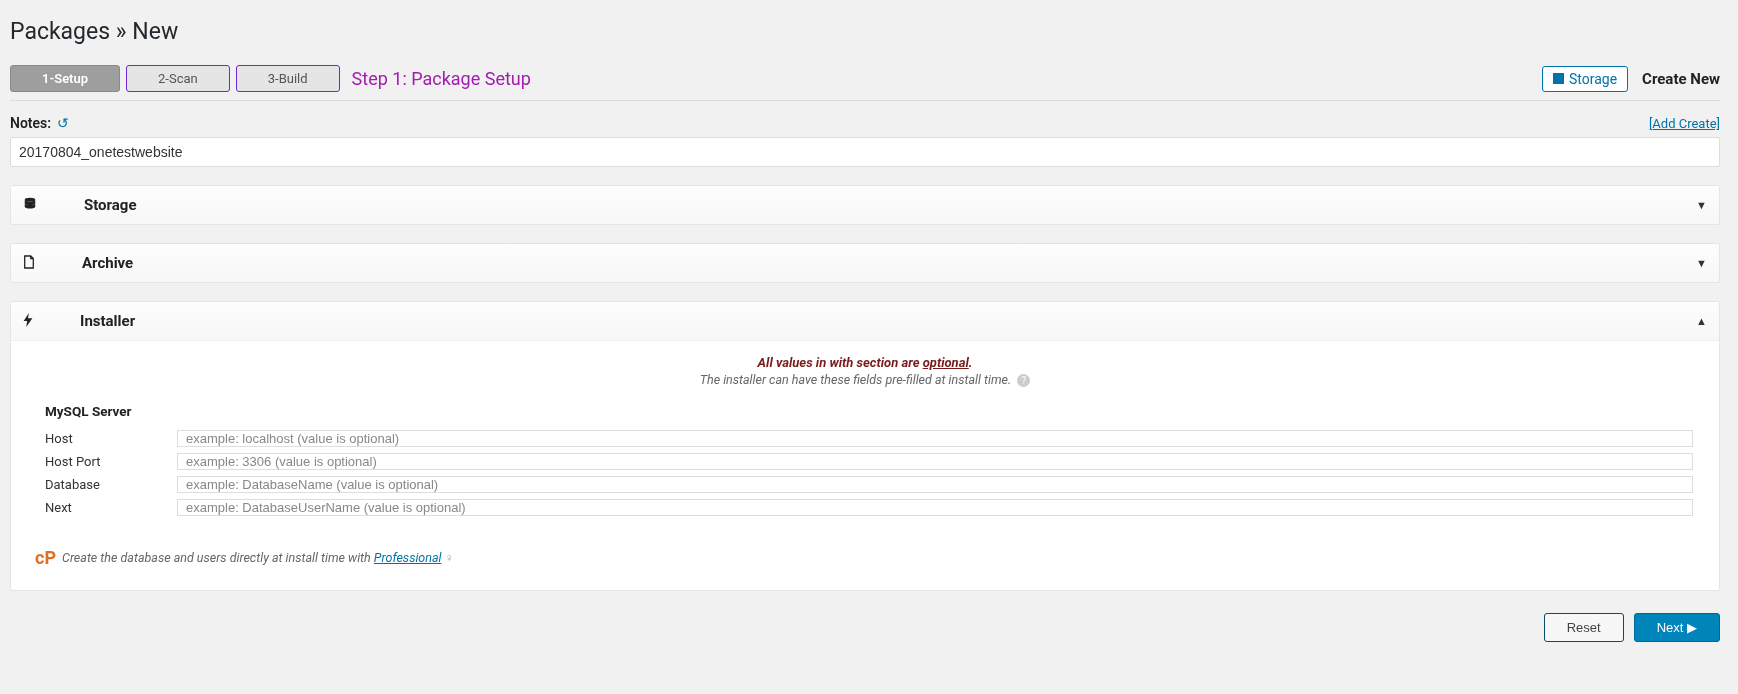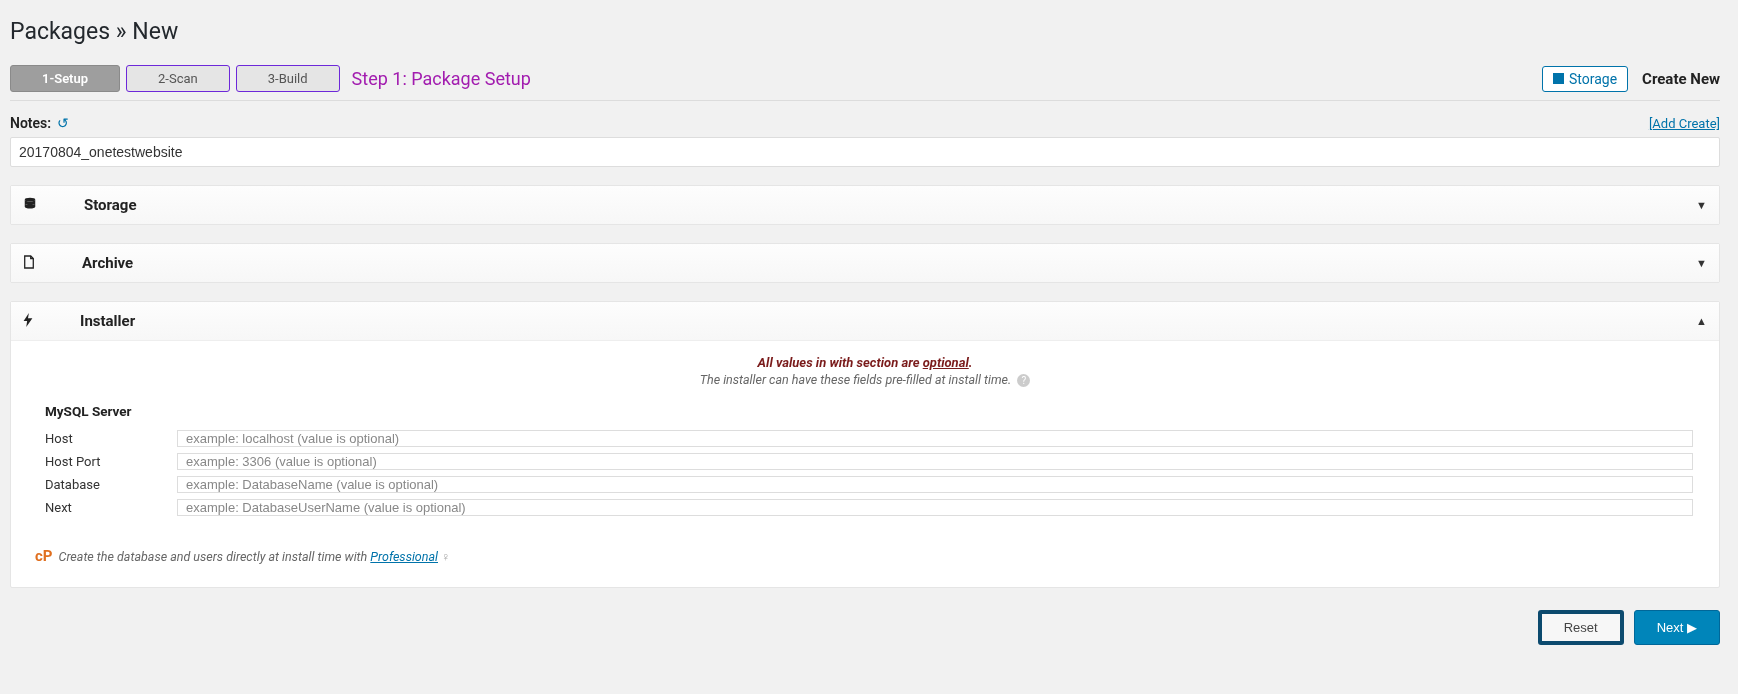--- a/index.html
+++ b/index.html
@@ -168,35 +168,35 @@
     color:#666;
     display:flex;
     align-items:center;
     gap:6px;
     padding-left:4px;
   }
   .cp-icon {
     font-weight:700;
     font-style:normal;
     color:#e06f1f;
-    font-size:15px;
+    font-size:18px;
     text-align:center;
   }
   .pro-link { color:#0073aa; text-decoration: underline; cursor:pointer; font-style:italic;margin-top:41px;}
   .light-bulb { color:#aaa; font-style:normal; }
 
   .bottom-actions {
     display:flex;
     justify-content:flex-end;
     gap:10px;
     margin-top:22px;
   }
   .btn-reset {
     background:#f7f7f7;
-    border:4px solid #0c4a6e;
+    border:1px solid #0c4a6e;
     color:#444;
     padding:6px 22px;
     border-radius:3px;
     font-size:13px;
     cursor:pointer;
   }
   .btn-next {
     background:#0085ba;
     border:1px solid #006799;
     color:#fff;

